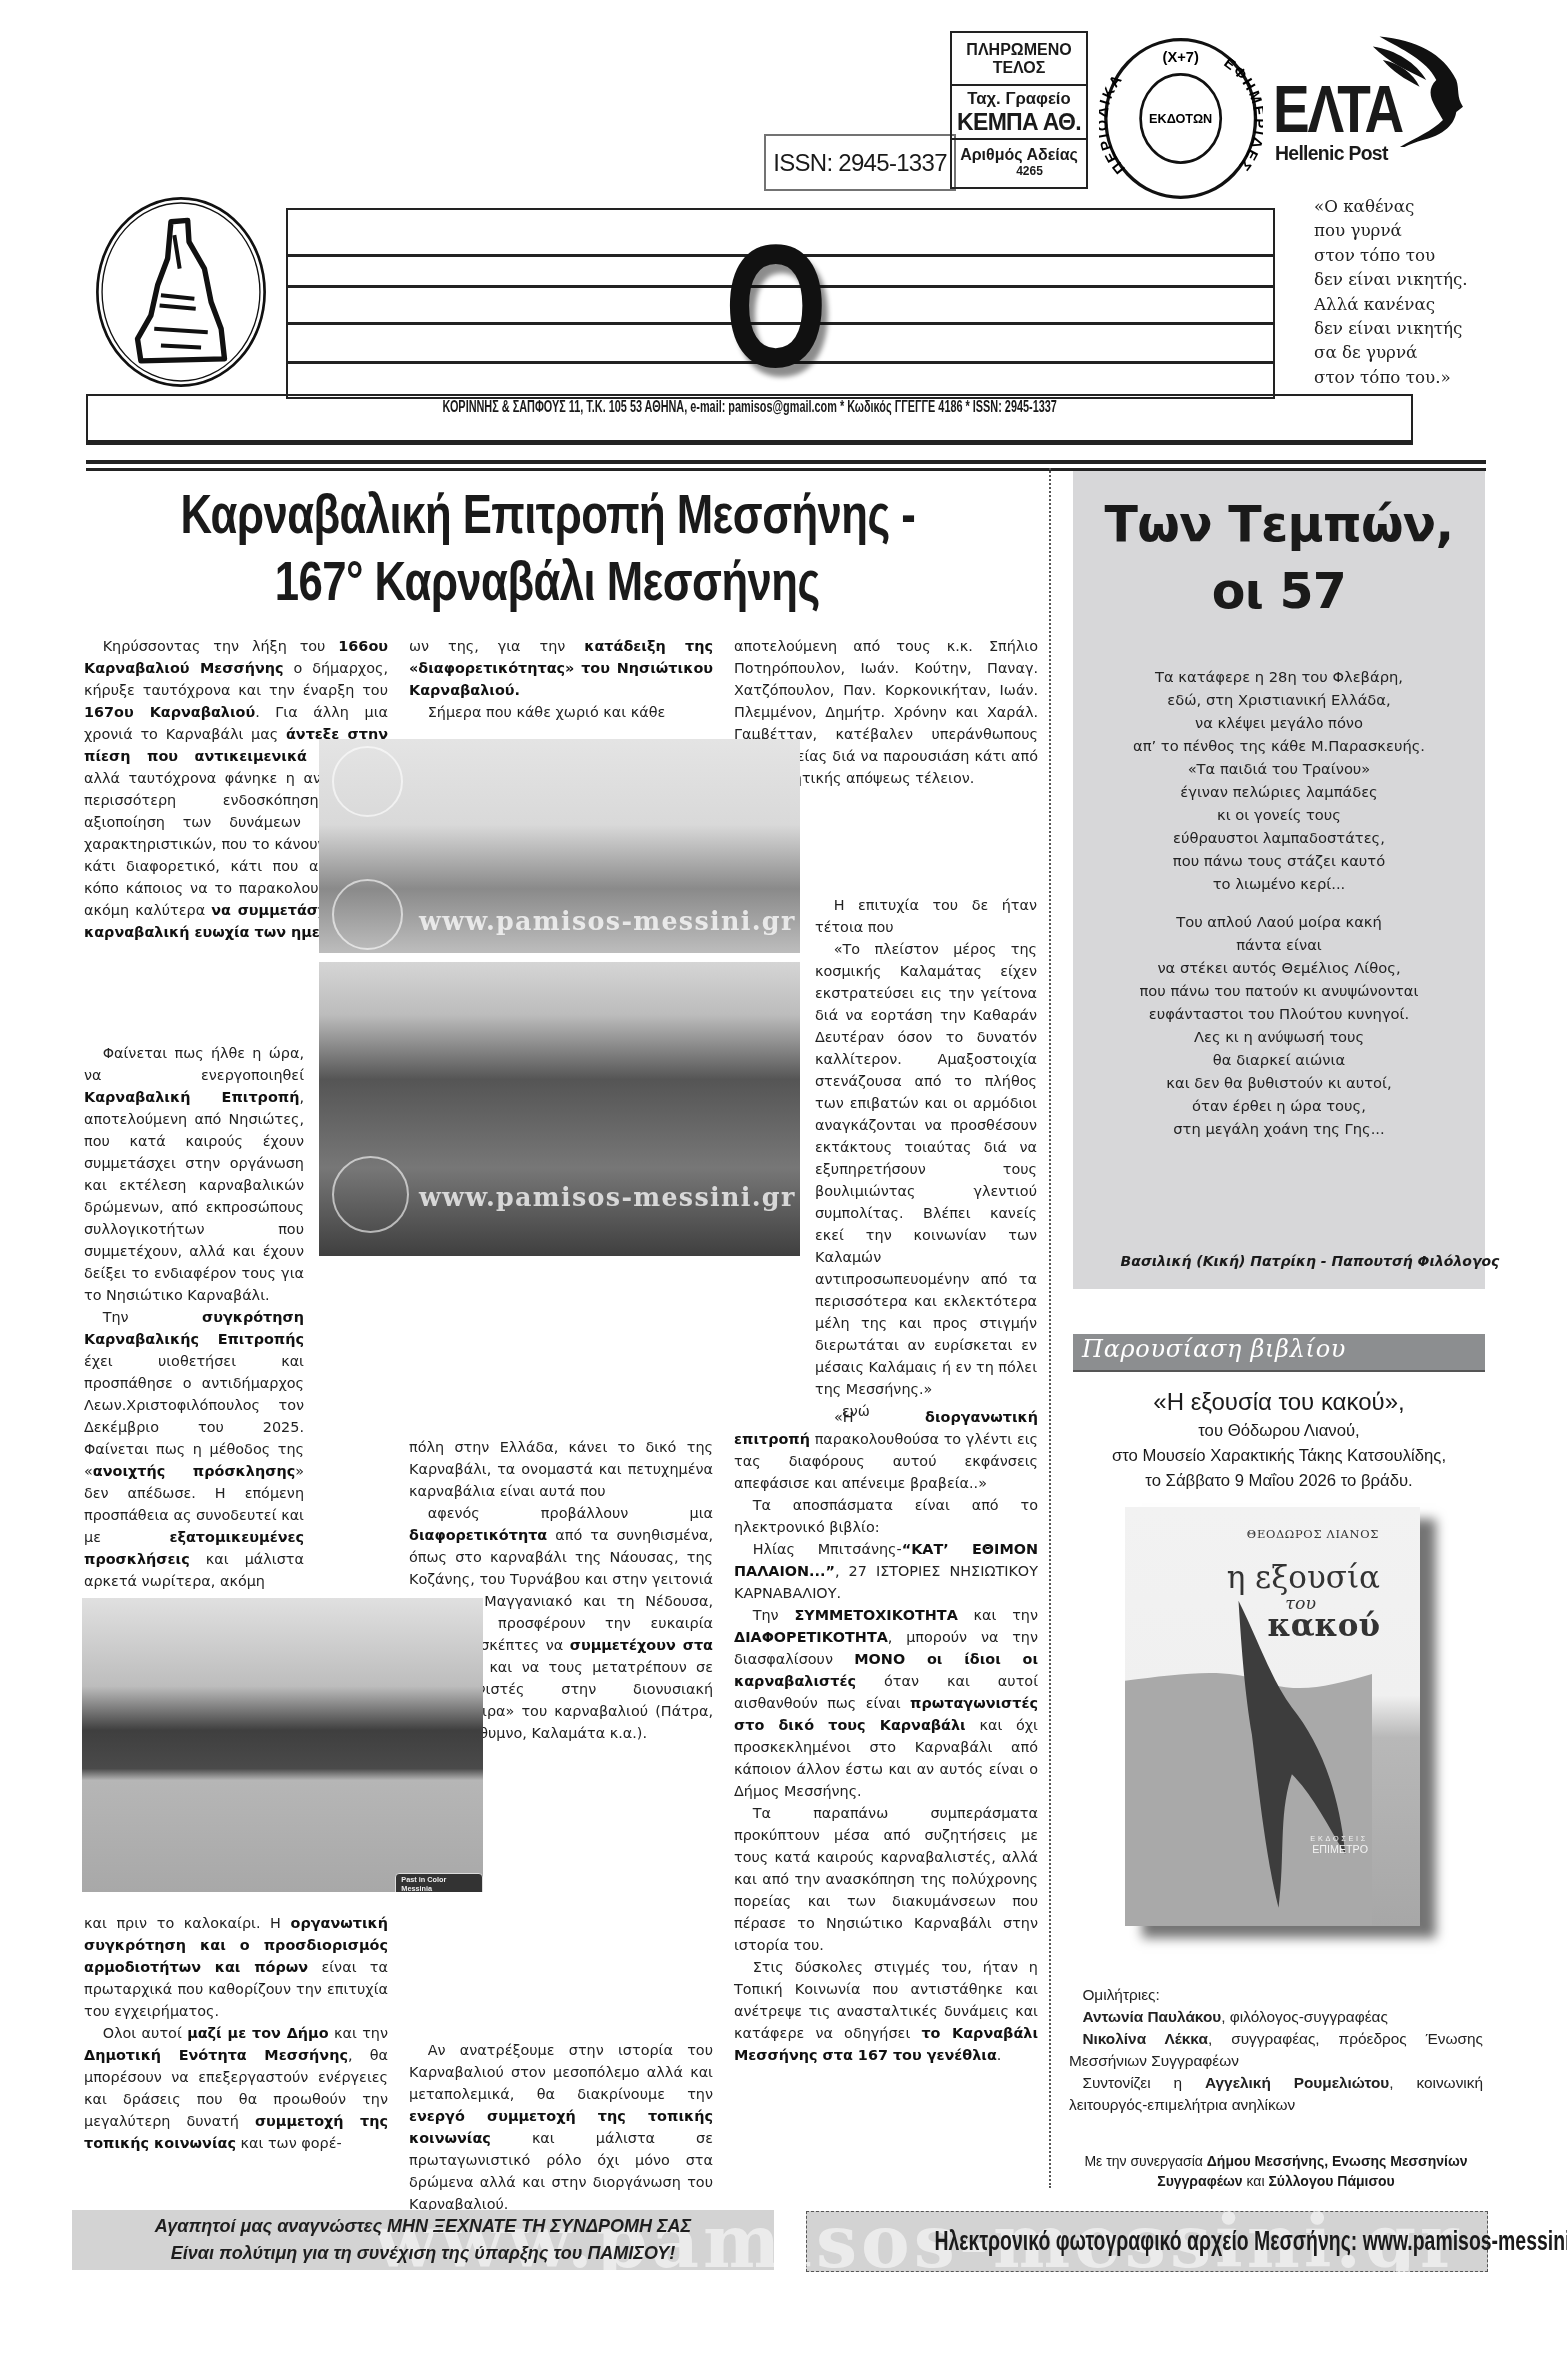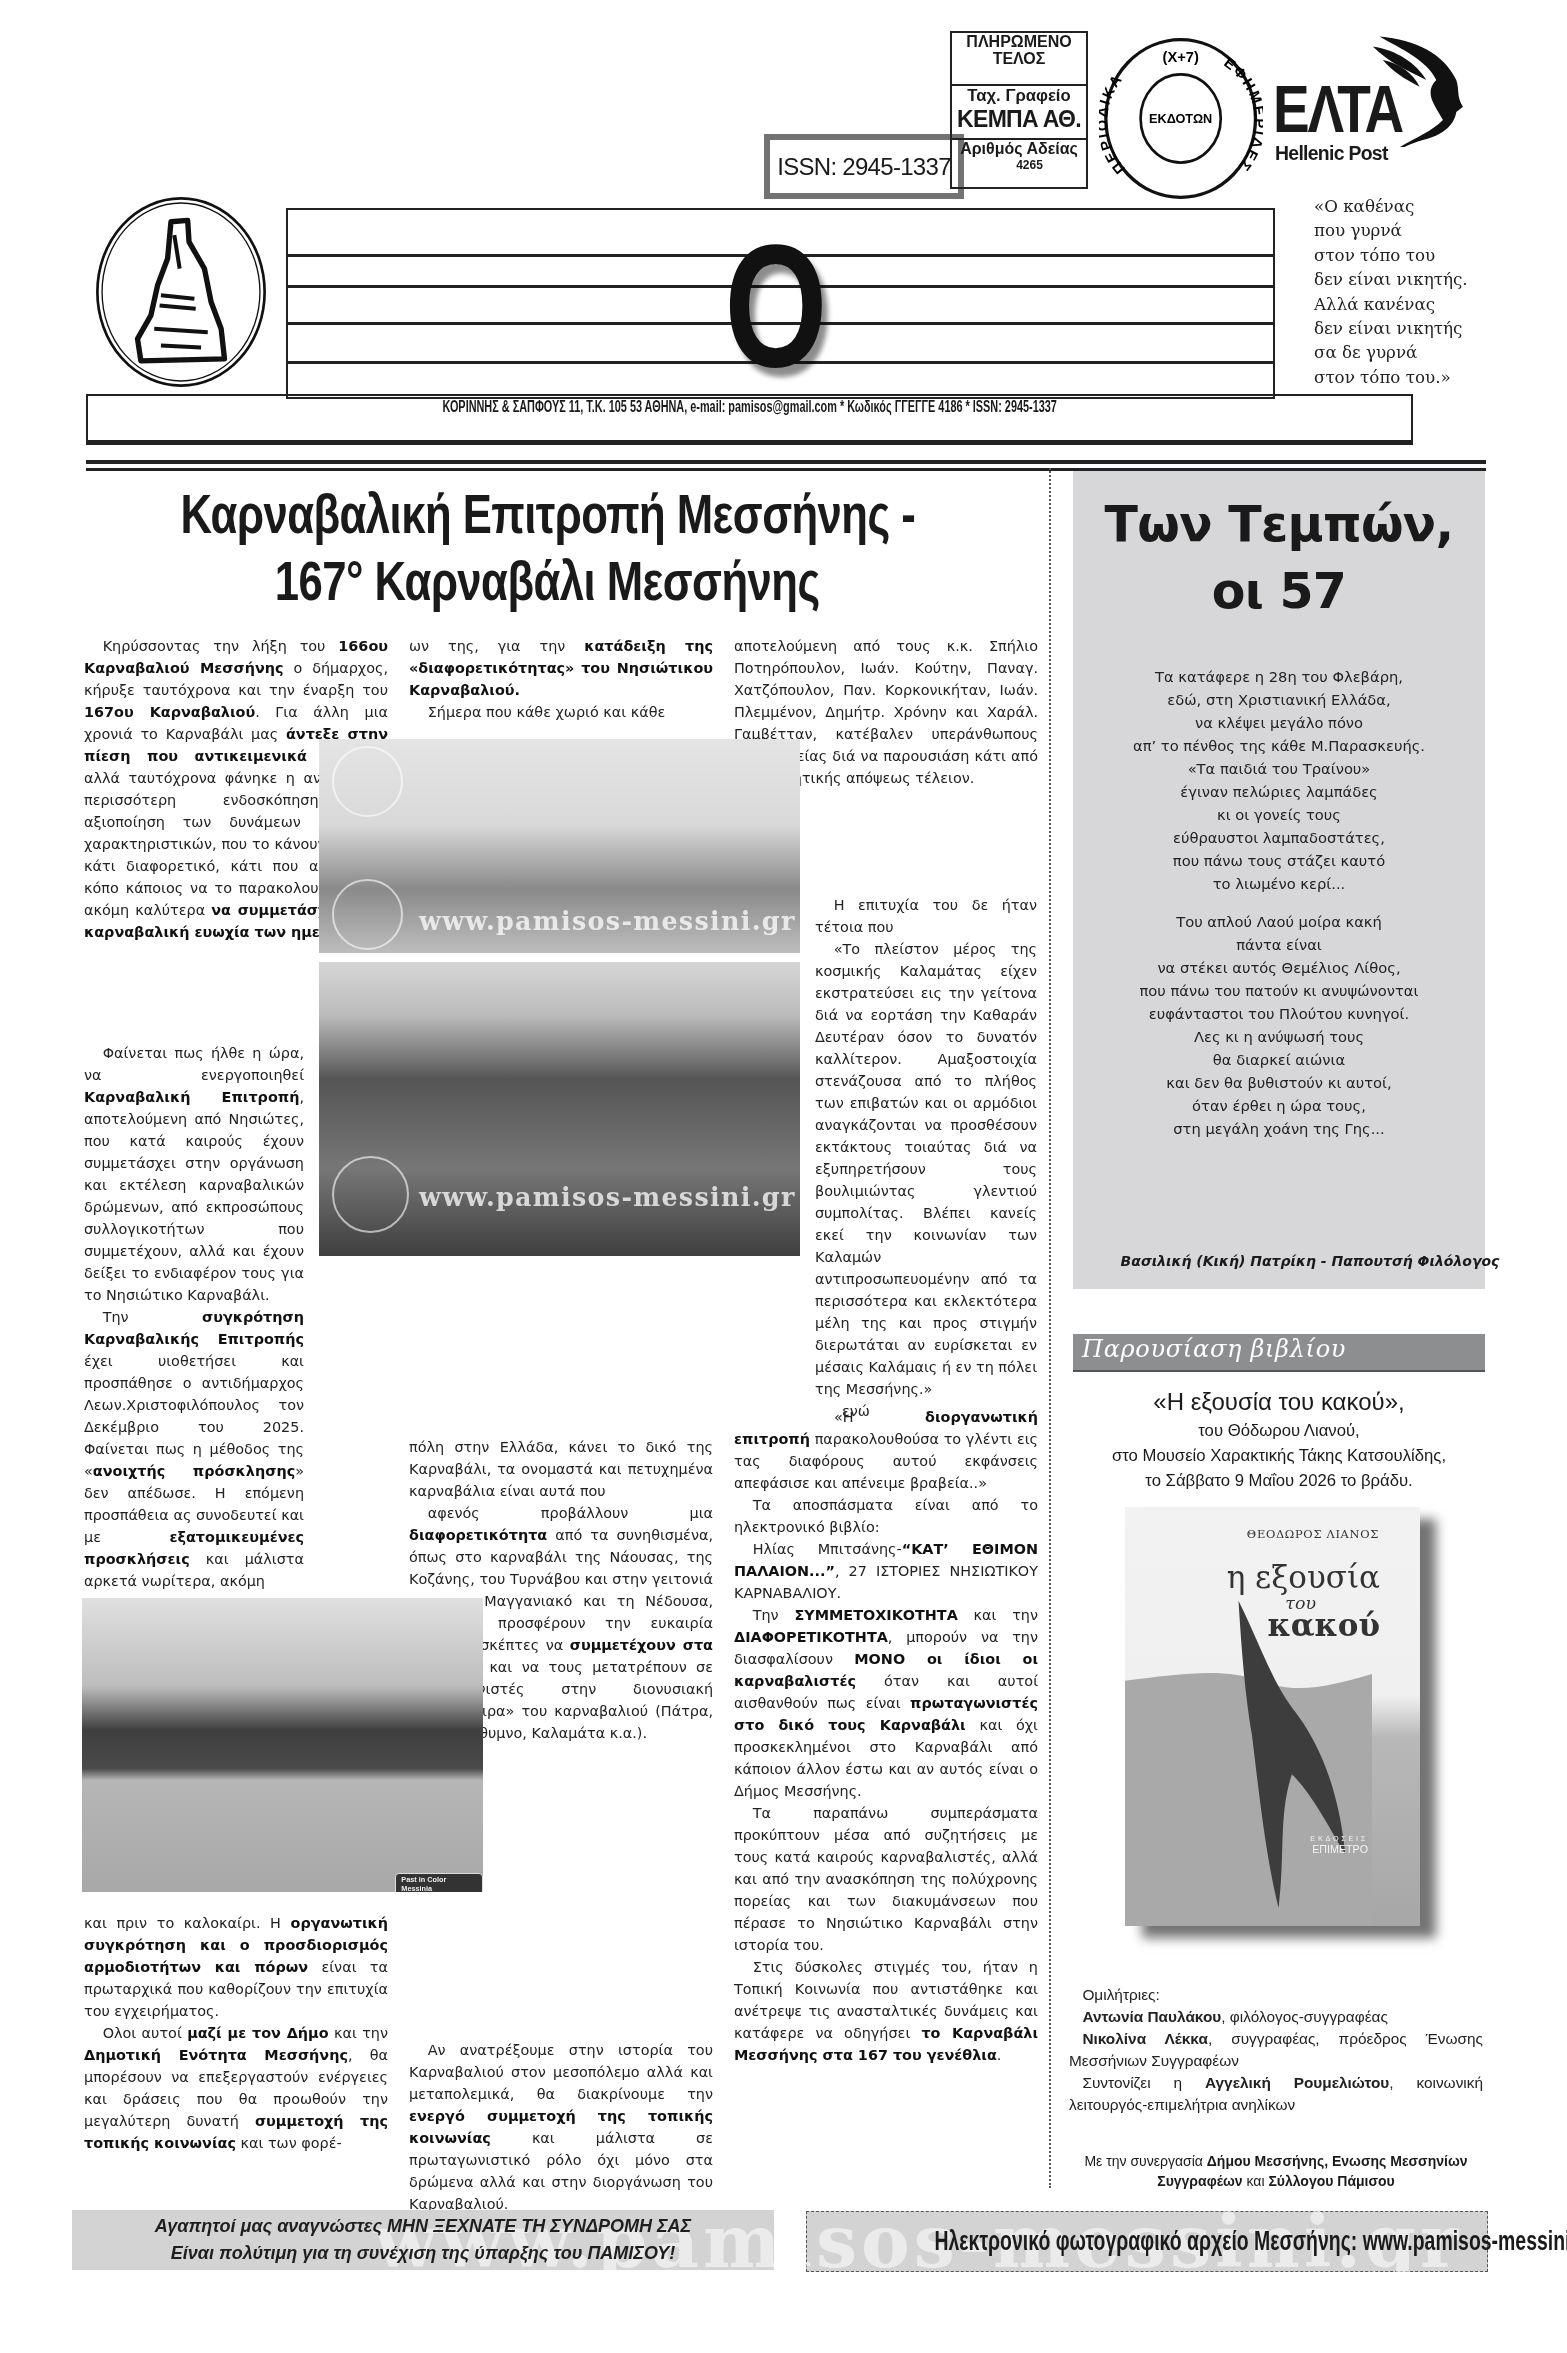--- a/index.html
+++ b/index.html
@@ -1,26 +1,26 @@
 <!DOCTYPE html>
 <html style="font-size:10.7px"><head>
 <meta charset="utf-8">
 <style>
   html, body { margin: 0; padding: 0; background: #ffffff; }
   body { width: 1567px; height: 2354px; position: relative; overflow: hidden; color: #1a1a1a;
          font-family: "DejaVu Sans", sans-serif; }
   .abs { position: absolute; }
 
   
-  .issn-box { left: 764px; top: 134px; width: 188px; height: 53px; border: 6px solid #737373;
+  .issn-box { left: 764px; top: 134px; width: 188px; height: 53px; border: 2px solid #737373;
               display: flex; align-items: center; justify-content: center;
               font-family: "Liberation Sans", sans-serif; font-size: 24px; letter-spacing: -0.7px; }
   .fee-box { left: 950px; top: 31px; width: 134px; height: 154px; border: 2px solid #222;
              font-family: "Liberation Sans", sans-serif; font-weight: bold; text-align: center; }
-  .fee-box .cell { border-bottom: 2px solid #222; display: flex; flex-direction: column; justify-content: flex-start; }
+  .fee-box .cell { border-bottom: 2px solid #222; display: flex; flex-direction: column; justify-content: center; }
   .fee-box .cell:last-child { border-bottom: none; }
   .fee-box .c1 { height: 51px; font-size: 16px; line-height: 17.4px; }
   .fee-box .c2 { height: 52px; }
   .fee-box .c2 .a { font-size: 16.7px; }
   .fee-box .c2 .b { font-size: 23px; letter-spacing: -0.7px; }
   .fee-box .c3 { height: 44px; }
   .fee-box .c3 .a { font-size: 16px; }
   .fee-box .c3 .b { font-size: 12px; margin-left: 21px; }
 
   .stamp { left: 1099px; top: 35px; width: 164px; height: 167px; }

